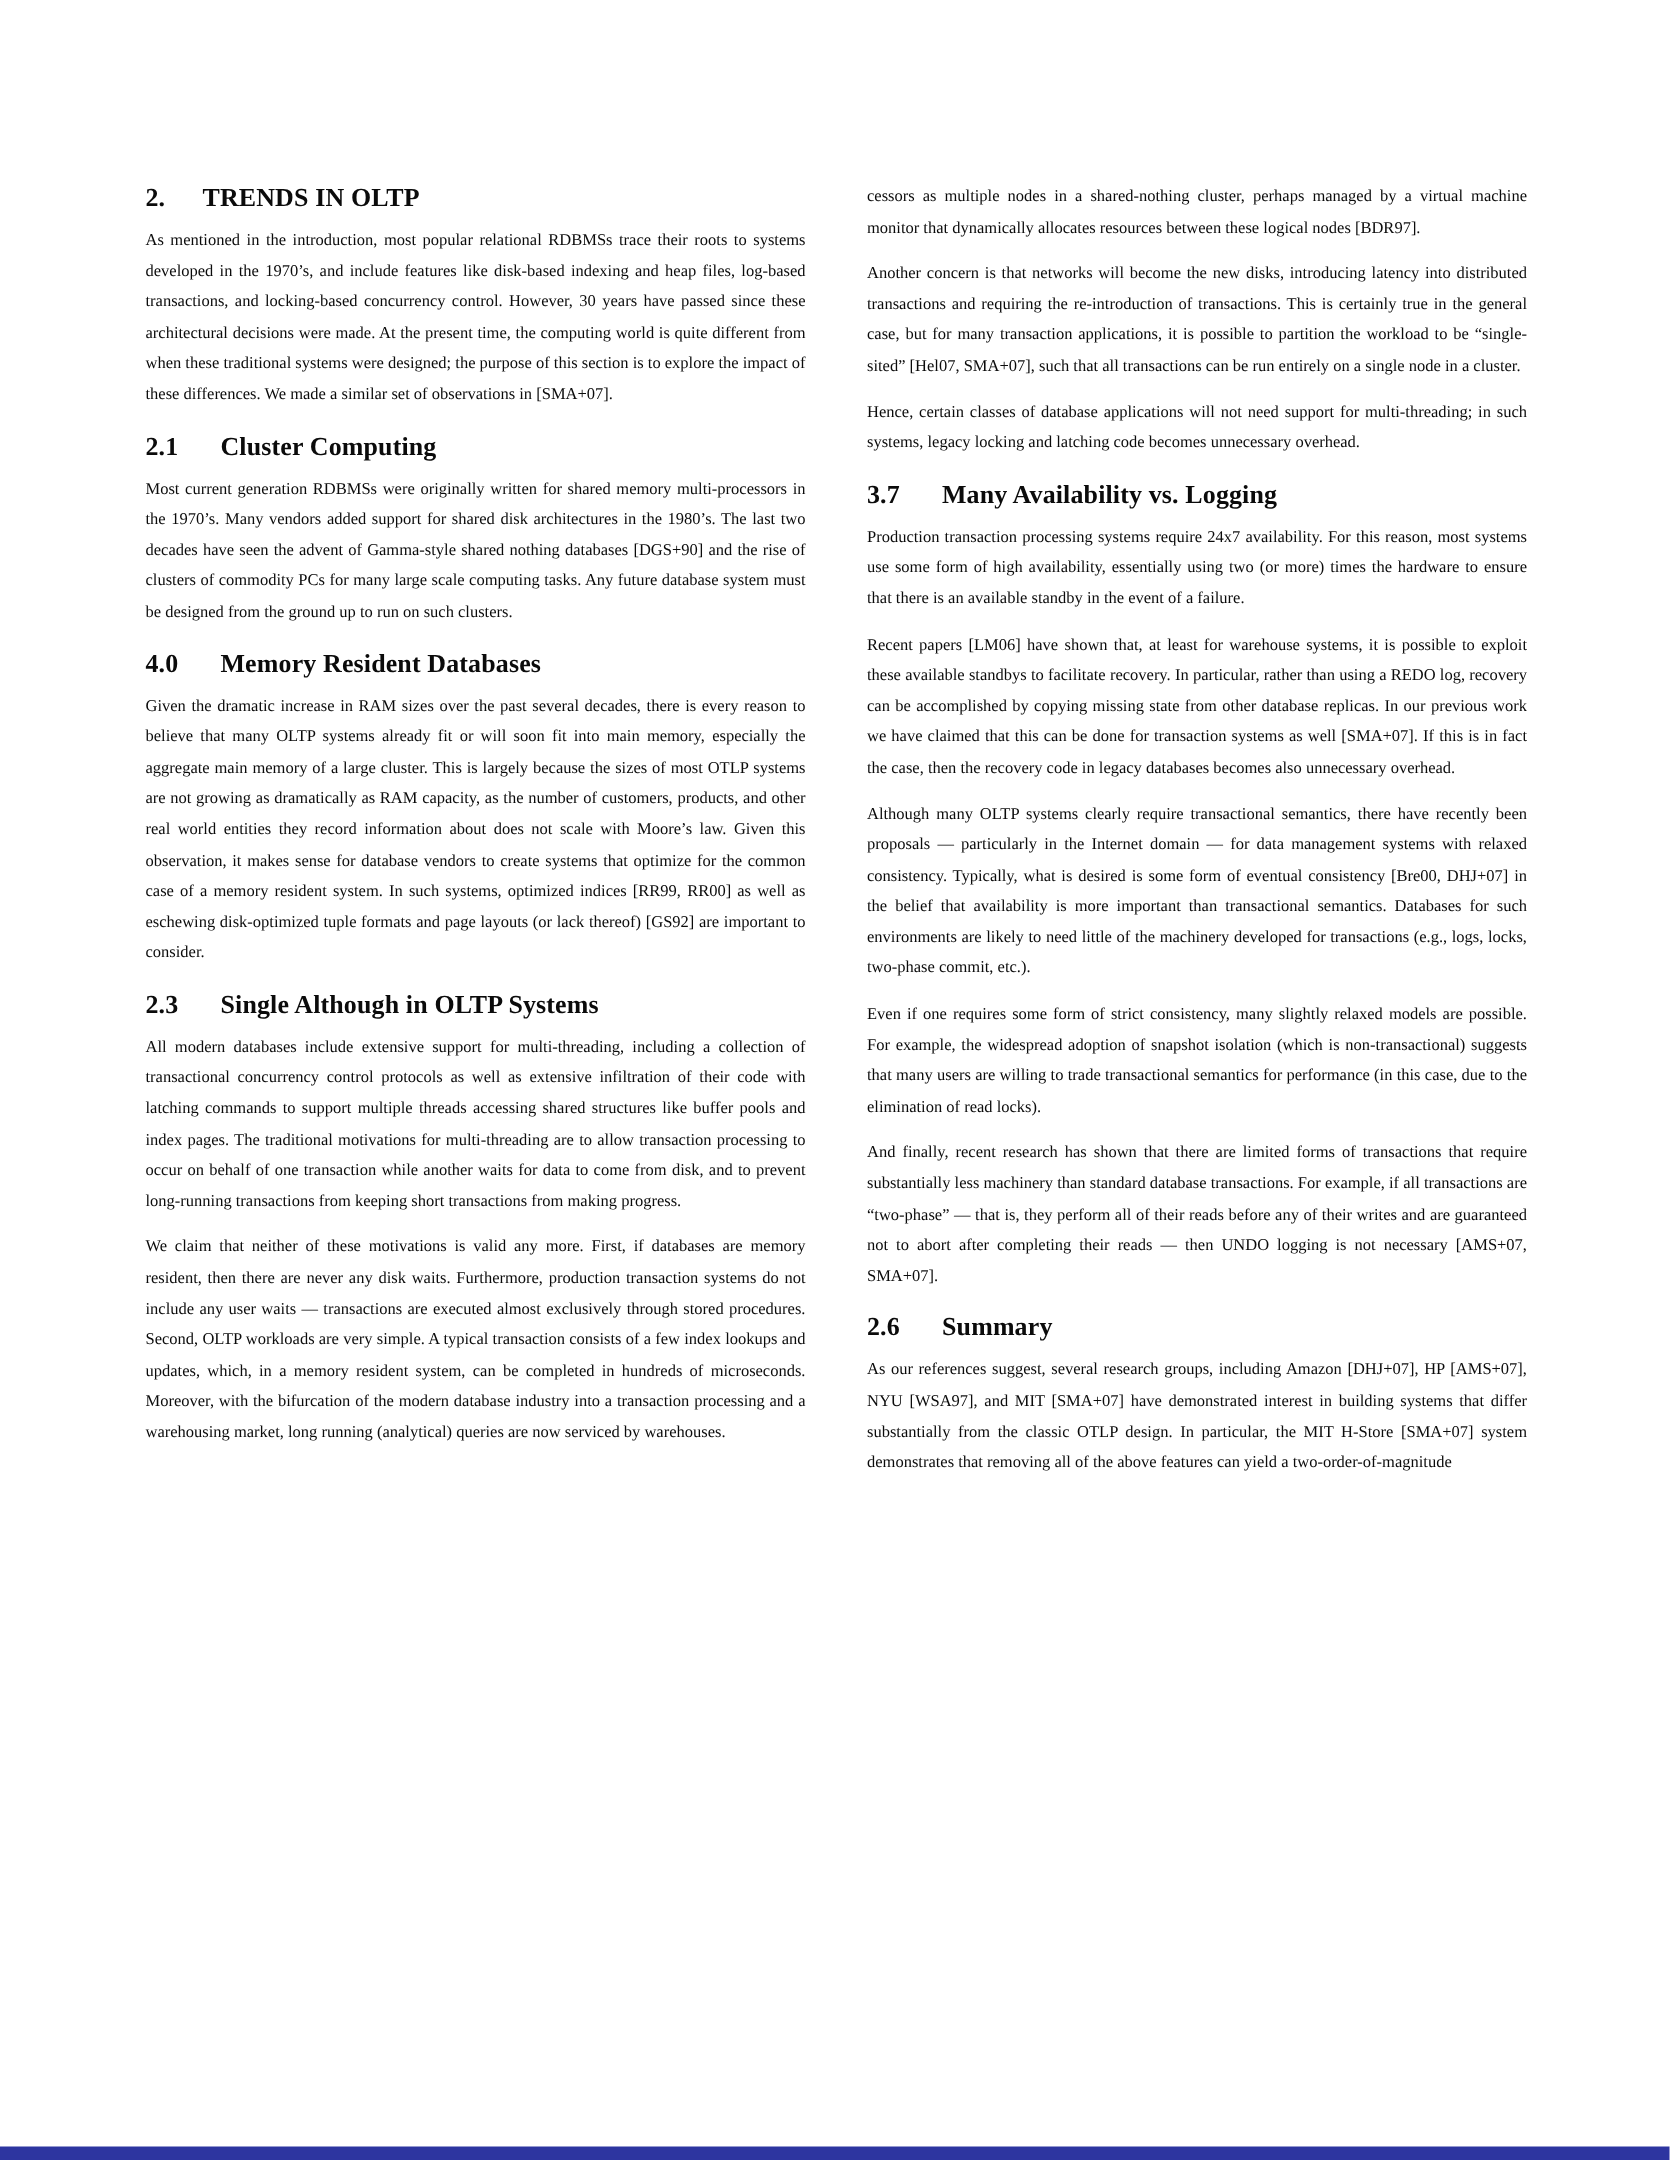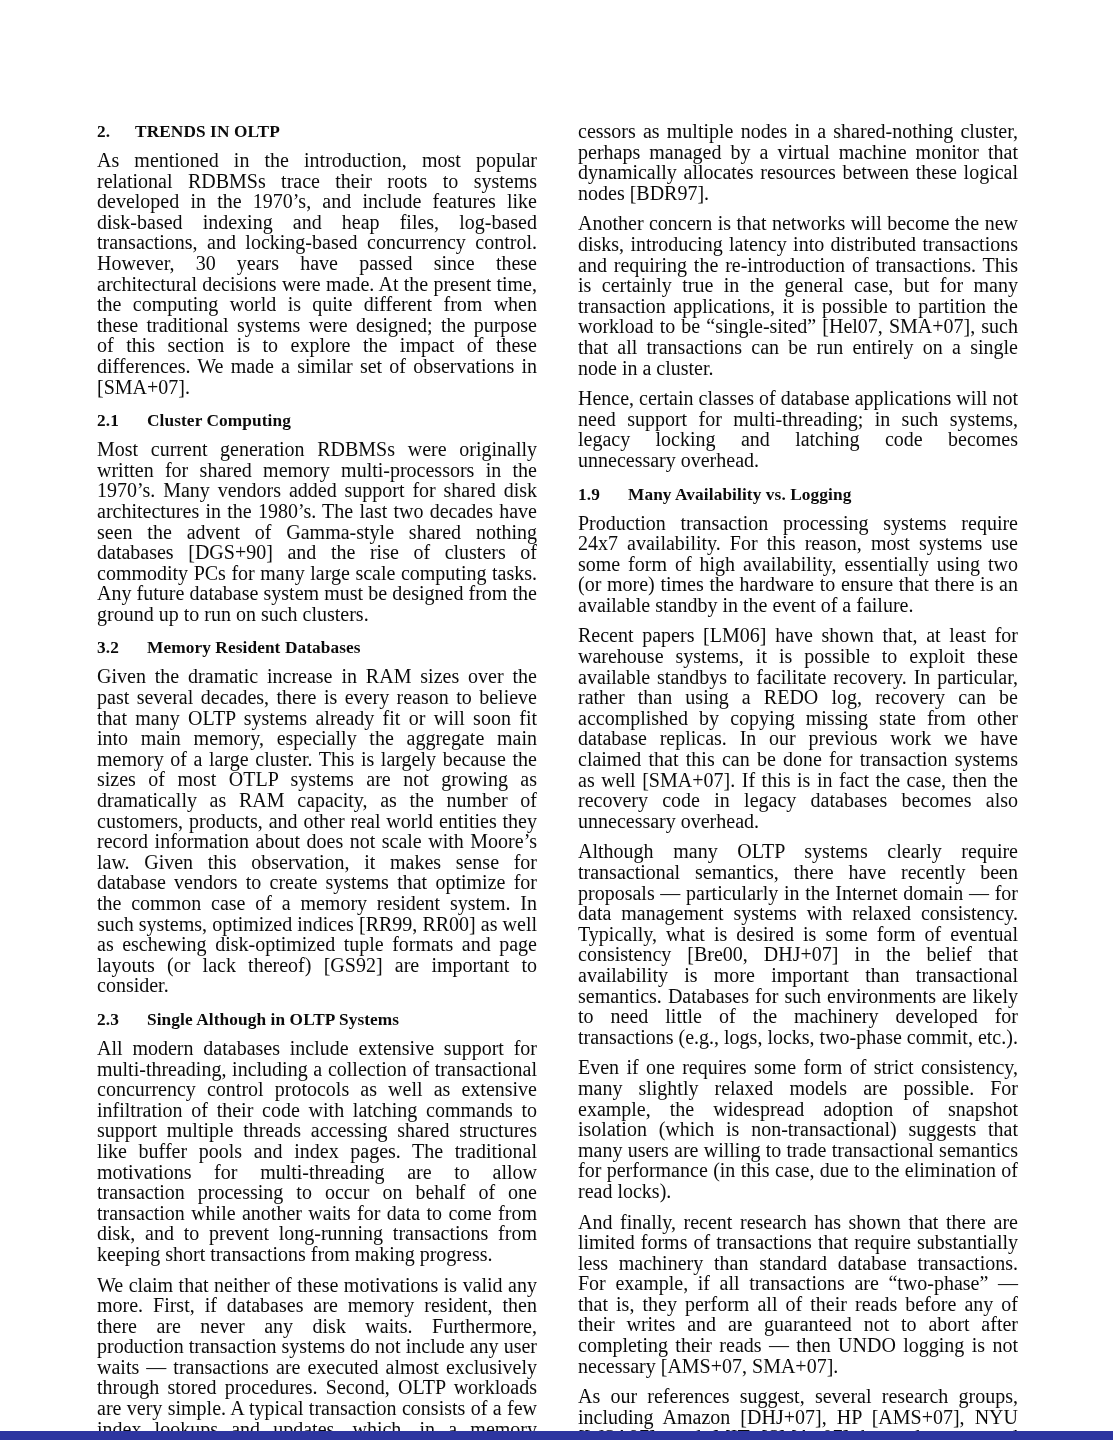--- a/index.html
+++ b/index.html
@@ -45,21 +45,21 @@
     letter-spacing: 0.1px;
   }
   .col > section:first-child h2.sec-head { margin-top: 0; }
   .sec-num {
     flex: 0 0 auto;
     display: inline-block;
     min-width: 50px;
   }
   .sec-num.main-num { min-width: 38px; }
   p.body {
-    font-size: 20px;
+    font-size: 11px;
     line-height: 20.6px;
     text-align: justify;
     margin: 0 0 10px 0;
   }
   .bottom-bar {
     position: absolute;
     left: 0;
     bottom: 0;
     width: 1113px;
     height: 9px;
@@ -84,21 +84,21 @@
       <section>
         <h2 class="sec-head">
           <span class="sec-num">2.1</span>
           <span class="sec-title">Cluster Computing</span>
         </h2>
         <p class="body">Most current generation RDBMSs were originally written for shared memory multi-processors in the 1970’s. Many vendors added support for shared disk architectures in the 1980’s. The last two decades have seen the advent of Gamma-style shared nothing databases [DGS+90] and the rise of clusters of commodity PCs for many large scale computing tasks. Any future database system must be designed from the ground up to run on such clusters.</p>
       </section>
 
       <section>
         <h2 class="sec-head">
-          <span class="sec-num">3.2</span>
+          <span class="sec-num">4.0</span>
           <span class="sec-title">Memory Resident Databases</span>
         </h2>
         <p class="body">Given the dramatic increase in RAM sizes over the past several decades, there is every reason to believe that many OLTP systems already fit or will soon fit into main memory, especially the aggregate main memory of a large cluster. This is largely because the sizes of most OTLP systems are not growing as dramatically as RAM capacity, as the number of customers, products, and other real world entities they record information about does not scale with Moore’s law. Given this observation, it makes sense for database vendors to create systems that optimize for the common case of a memory resident system. In such systems, optimized indices [RR99, RR00] as well as eschewing disk-optimized tuple formats and page layouts (or lack thereof) [GS92] are important to consider.</p>
       </section>
 
       <section>
         <h2 class="sec-head">
           <span class="sec-num">2.3</span>
           <span class="sec-title">Single Although in OLTP Systems</span>
         </h2>
@@ -111,34 +111,38 @@
     <div class="col">
 
       <section>
         <p class="body">cessors as multiple nodes in a shared-nothing cluster, perhaps managed by a virtual machine monitor that dynamically allocates resources between these logical nodes [BDR97].</p>
         <p class="body">Another concern is that networks will become the new disks, introducing latency into distributed transactions and requiring the re-introduction of transactions. This is certainly true in the general case, but for many transaction applications, it is possible to partition the workload to be “single-sited” [Hel07, SMA+07], such that all transactions can be run entirely on a single node in a cluster.</p>
         <p class="body">Hence, certain classes of database applications will not need support for multi-threading; in such systems, legacy locking and latching code becomes unnecessary overhead.</p>
       </section>
 
       <section>
         <h2 class="sec-head">
-          <span class="sec-num">1.9</span>
+          <span class="sec-num">3.7</span>
           <span class="sec-title">Many Availability vs. Logging</span>
         </h2>
         <p class="body">Production transaction processing systems require 24x7 availability. For this reason, most systems use some form of high availability, essentially using two (or more) times the hardware to ensure that there is an available standby in the event of a failure.</p>
         <p class="body">Recent papers [LM06] have shown that, at least for warehouse systems, it is possible to exploit these available standbys to facilitate recovery. In particular, rather than using a REDO log, recovery can be accomplished by copying missing state from other database replicas. In our previous work we have claimed that this can be done for transaction systems as well [SMA+07]. If this is in fact the case, then the recovery code in legacy databases becomes also unnecessary overhead.</p>
       </section>
 
       <section>
         <p class="body">Although many OLTP systems clearly require transactional semantics, there have recently been proposals — particularly in the Internet domain — for data management systems with relaxed consistency. Typically, what is desired is some form of eventual consistency [Bre00, DHJ+07] in the belief that availability is more important than transactional semantics. Databases for such environments are likely to need little of the machinery developed for transactions (e.g., logs, locks, two-phase commit, etc.).</p>
         <p class="body">Even if one requires some form of strict consistency, many slightly relaxed models are possible. For example, the widespread adoption of snapshot isolation (which is non-transactional) suggests that many users are willing to trade transactional semantics for performance (in this case, due to the elimination of read locks).</p>
         <p class="body">And finally, recent research has shown that there are limited forms of transactions that require substantially less machinery than standard database transactions. For example, if all transactions are “two-phase” — that is, they perform all of their reads before any of their writes and are guaranteed not to abort after completing their reads — then UNDO logging is not necessary [AMS+07, SMA+07].</p>
       </section>
 
       <section>
+        <h2 class="sec-head">
+          <span class="sec-num">2.6</span>
+          <span class="sec-title">Summary</span>
+        </h2>
         <p class="body">As our references suggest, several research groups, including Amazon [DHJ+07], HP [AMS+07], NYU [WSA97], and MIT [SMA+07] have demonstrated interest in building systems that differ substantially from the classic OTLP design. In particular, the MIT H-Store [SMA+07] system demonstrates that removing all of the above features can yield a two-order-of-magnitude</p>
       </section>
 
     </div>
   </div>
 
   <div class="bottom-bar" style="background-color: rgb(45, 53, 160);"></div>
 </div>
 
 </body></html>

